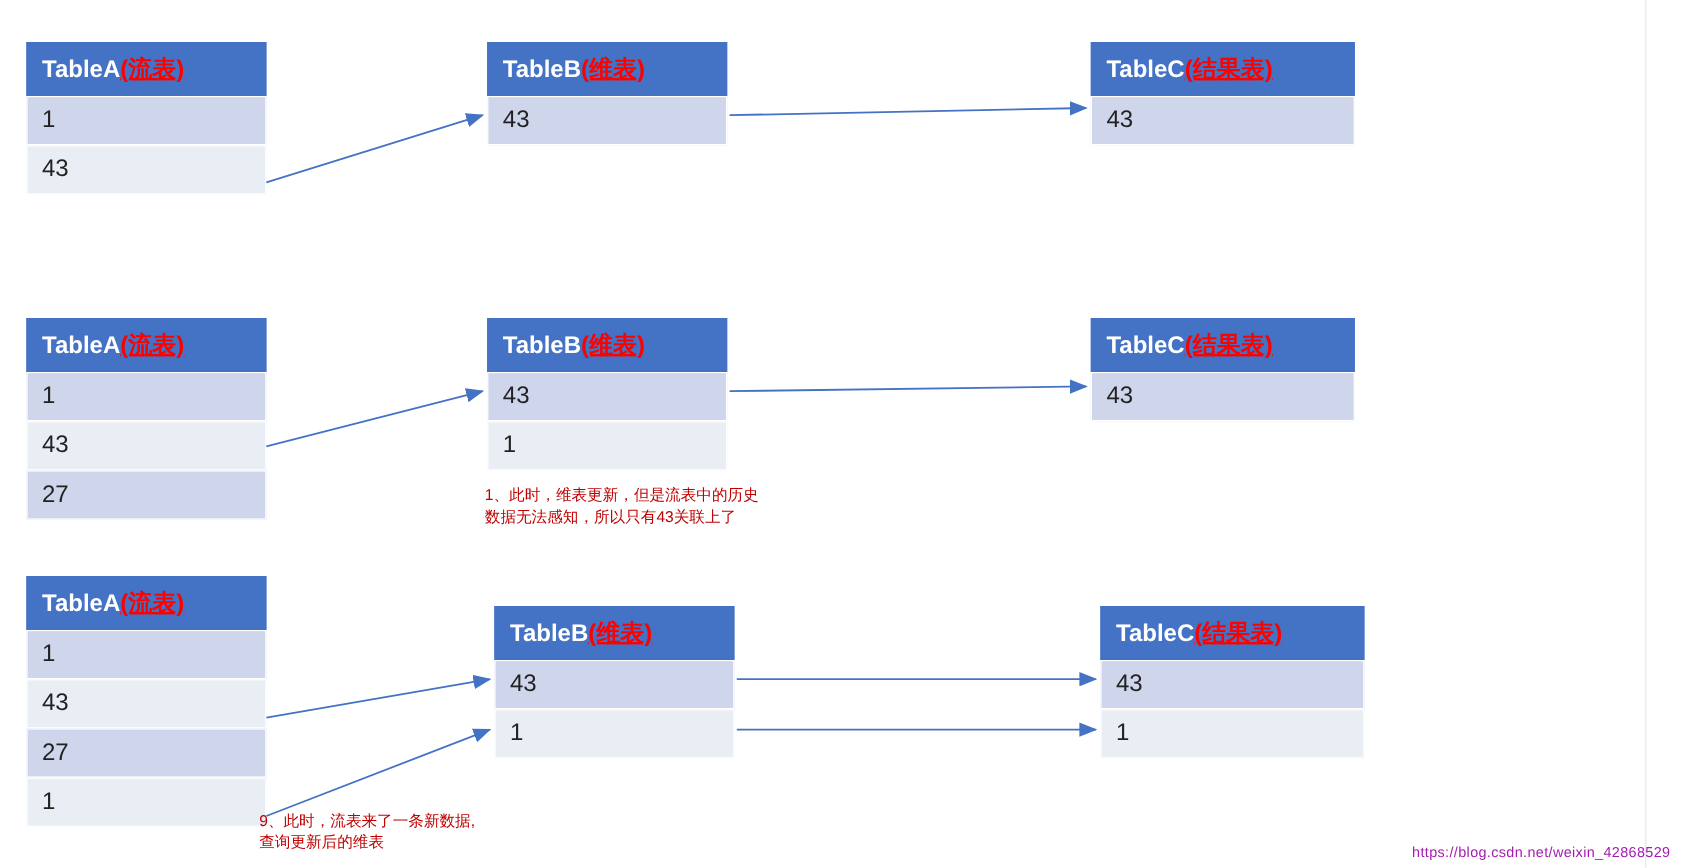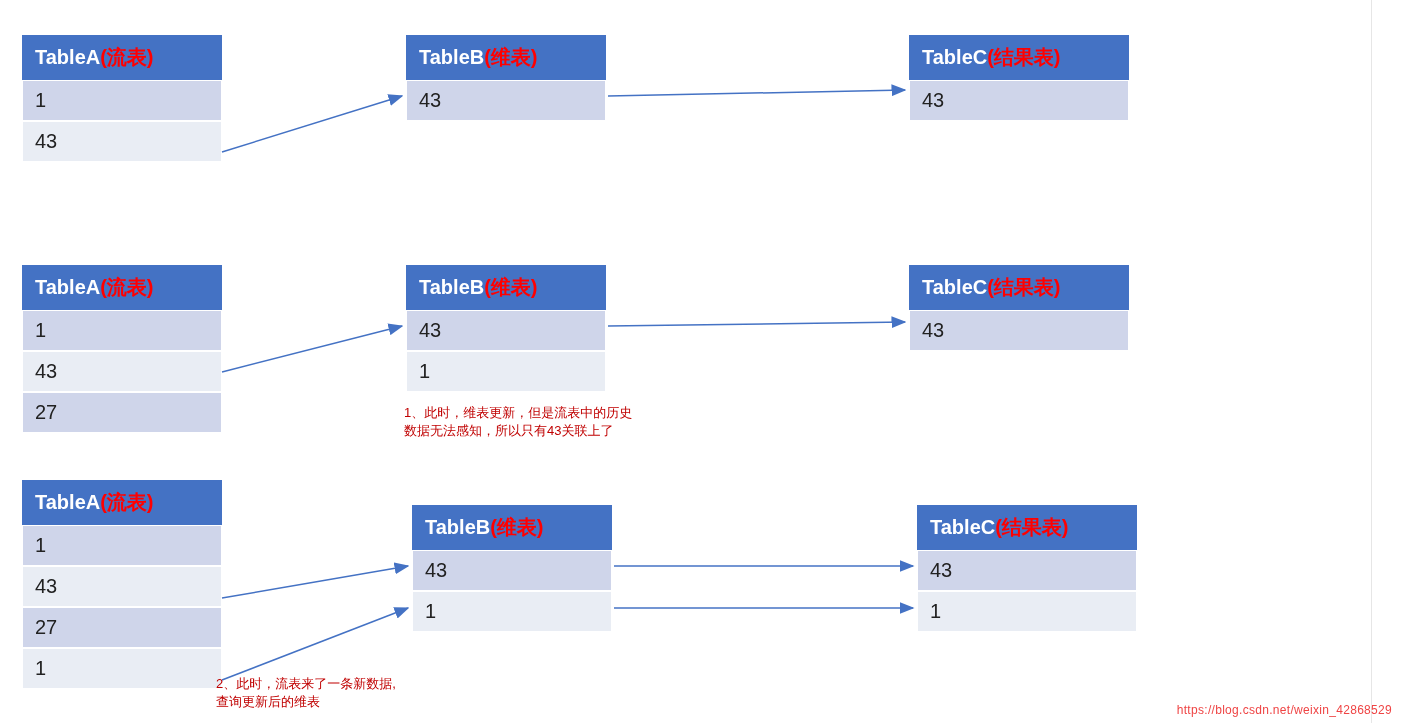--- a/index.html
+++ b/index.html
@@ -24,21 +24,21 @@
     border-collapse: collapse;
   }
   .table-header {
     background: #4472c4;
     color: #ffffff;
     font-weight: bold;
     font-size: 20px;
     padding: 8px 12px;
     border: 1px solid #4472c4;
   }
-  .table-header .red { color: #ff0000; }
+  .table-header .red { color: #ff0000; text-decoration: underline; }
   .table-cell {
     font-size: 20px;
     padding: 8px 12px;
     border: 1px solid #ffffff;
     color: #222;
   }
   .cell-dark { background: #cfd5ea; }
   .cell-light { background: #e9edf4; }
   .note {
     position: absolute;
@@ -52,21 +52,21 @@
     top: 0; left: 0;
     width: 1402px;
     height: 723px;
     pointer-events: none;
   }
   .watermark {
     position: absolute;
     right: 10px;
     bottom: 6px;
     font-size: 12px;
-    color: #ef4444;
+    color: #a21caf;
     letter-spacing: 0.3px;
   }
   .right-border {
     position: absolute;
     top: 0;
     right: 30px;
     width: 1px;
     height: 723px;
     background: #e6e6e6;
   }
@@ -146,21 +146,21 @@
   </div>
 
   <div class="table-box" style="left:917px; top:505px; width:220px;">
     <div class="table-header">
       <span>TableC</span><span class="red">(结果表)</span>
     </div>
     <div class="table-cell cell-dark">43</div>
     <div class="table-cell cell-light">1</div>
   </div>
 
-  <div class="note" style="left:216px; top:675px;">2、此时，流表来了一条新数据,
+  <div class="note" style="left:216px; top:675px;">9、此时，流表来了一条新数据,
 查询更新后的维表</div>
 
   <svg class="arrows">
     <defs>
       <marker id="arrowhead" markerWidth="10" markerHeight="8" refX="9" refY="4" orient="auto">
         <path d="M0,0 L10,4 L0,8 Z" fill="#4472c4"></path>
       </marker>
     </defs>
 
     <line x1="222" y1="152" x2="402" y2="96" stroke="#4472c4" stroke-width="1.5" marker-end="url(#arrowhead)"></line>

